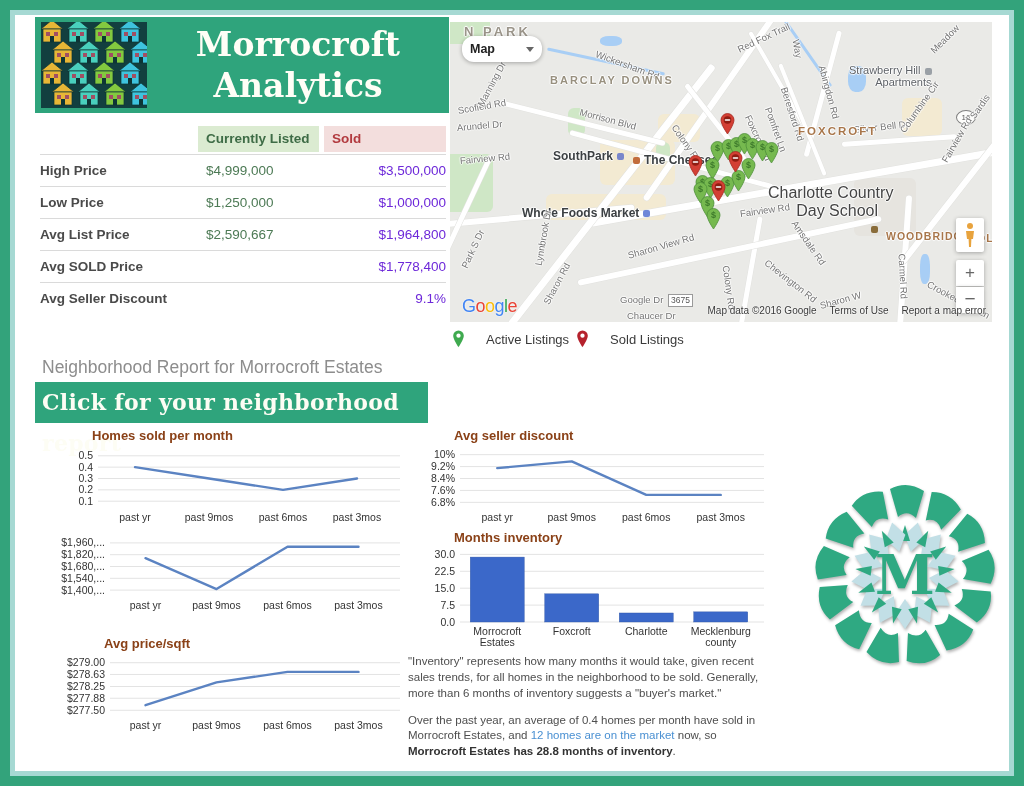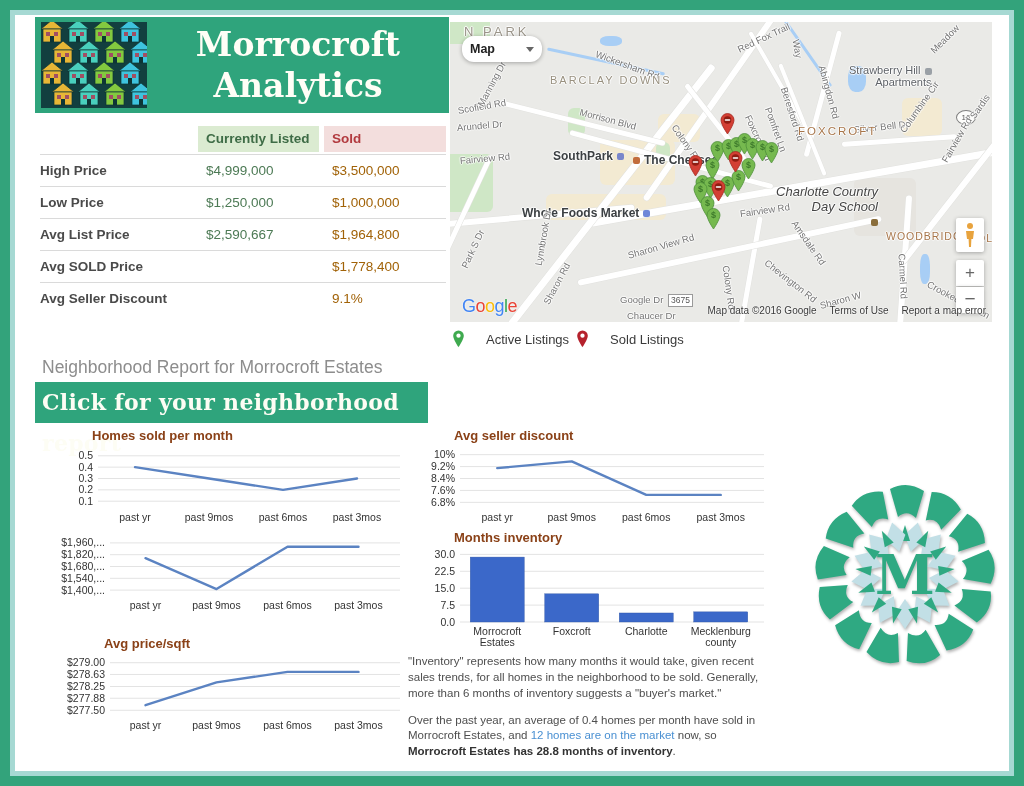--- a/index.html
+++ b/index.html
@@ -17,29 +17,29 @@
 
   
   .stats{position:absolute;left:40px;top:124px;width:406px;font-size:13.5px;}
   .trow{display:grid;grid-template-columns:158px 126px 122px;align-items:center;height:31px;border-top:1px solid #dadada;}
   .trow.thead{border-top:none;height:30px;}
   .hcell{height:26px;line-height:26px;padding-left:8px;font-weight:bold;margin-right:5px;}
   .hl{background:#dbebd1;color:#3e6c46;}
   .hs{background:#f3dedd;color:#b23a3f;margin-right:0;}
   .rlabel{color:#4a4a4a;font-weight:600;}
   .vl{color:#4d7a55;padding-left:8px;}
-  .vs{color:#a16207;padding-left:8px;}
+  .vs{color:#6d28d9;padding-left:8px;text-align:right;}
 
   
   .map{position:absolute;left:450px;top:22px;width:542px;height:300px;background:#eaeae7;overflow:hidden;}
   .patch{position:absolute;border-radius:6px;}
   .road{position:absolute;background:#fff;border-radius:3px;transform-origin:left center;box-shadow:0 0 0 0.5px #e2e2df;}
   .rlab{position:absolute;font-size:9.5px;color:#757575;white-space:nowrap;transform-origin:left center;
         text-shadow:1px 0 1px #fff,-1px 0 1px #fff,0 1px 1px #fff,0 -1px 1px #fff;z-index:3;}
-  .alab{position:absolute;white-space:nowrap;font-weight:400;z-index:3;
+  .alab{position:absolute;white-space:nowrap;font-weight:700;z-index:3;
         text-shadow:1px 0 1px #fff,-1px 0 1px #fff,0 1px 1px #fff,0 -1px 1px #fff;}
   .poi{position:absolute;font-size:11px;color:#5f6368;white-space:nowrap;z-index:3;
        text-shadow:1px 0 1px #fff,-1px 0 1px #fff,0 1px 1px #fff,0 -1px 1px #fff;}
   .poi.big{font-size:12px;color:#3c4043;font-weight:bold;}
   .poi .sq{display:inline-block;width:7px;height:7px;border-radius:2px;vertical-align:middle;margin-left:4px;}
   .map-control{position:absolute;left:12px;top:14px;width:64px;height:26px;background:#fff;z-index:5;
         box-shadow:0 1px 4px rgba(0,0,0,.3);font-size:12.5px;font-weight:bold;color:#222;
         display:flex;align-items:center;justify-content:space-between;padding:0 8px;border-radius:12px;cursor:pointer;}
   .caret{width:0;height:0;border-left:4px solid transparent;border-right:4px solid transparent;border-top:5px solid #666;}
   .gm-btn{position:absolute;right:8px;width:28px;background:#fff;box-shadow:0 1px 4px rgba(0,0,0,.3);
@@ -249,21 +249,21 @@
     </div>
     <div class="poi big" style="left:103px;top:127px;">
       <span>SouthPark</span><span class="sq" style="background:#7986cb;"></span>
     </div>
     <div class="poi big" style="left:183px;top:131px;">
       <span class="sq" style="background:#c26d3c;margin:0 4px 0 0;"></span><span>The Cheesec</span>
     </div>
     <div class="poi big" style="left:72px;top:184px;">
       <span>Whole Foods Market</span><span class="sq" style="background:#6f87d8;"></span>
     </div>
-    <div class="poi" style="left:318px;top:162px;text-align:right;width:110px;color:#444;font-size:13px;font-style:italic;">
+    <div class="poi" style="left:318px;top:162px;text-align:right;width:110px;color:#444;font-size:16px;">
       <span>Charlotte Country</span><br>
       <span>Day School</span><br>
       <span class="sq" style="background:#8a6d3b;margin:0;"></span>
     </div>
 
     <div class="badge" style="left:218px;top:272px;">3675</div>
     <div class="shield" style="left:506px;top:88px;">16</div>
 
     <div class="gm-btn" style="top:196px;height:34px;">
       <svg width="14" height="26" viewBox="0 0 14 26" style="margin-top:4px;">

